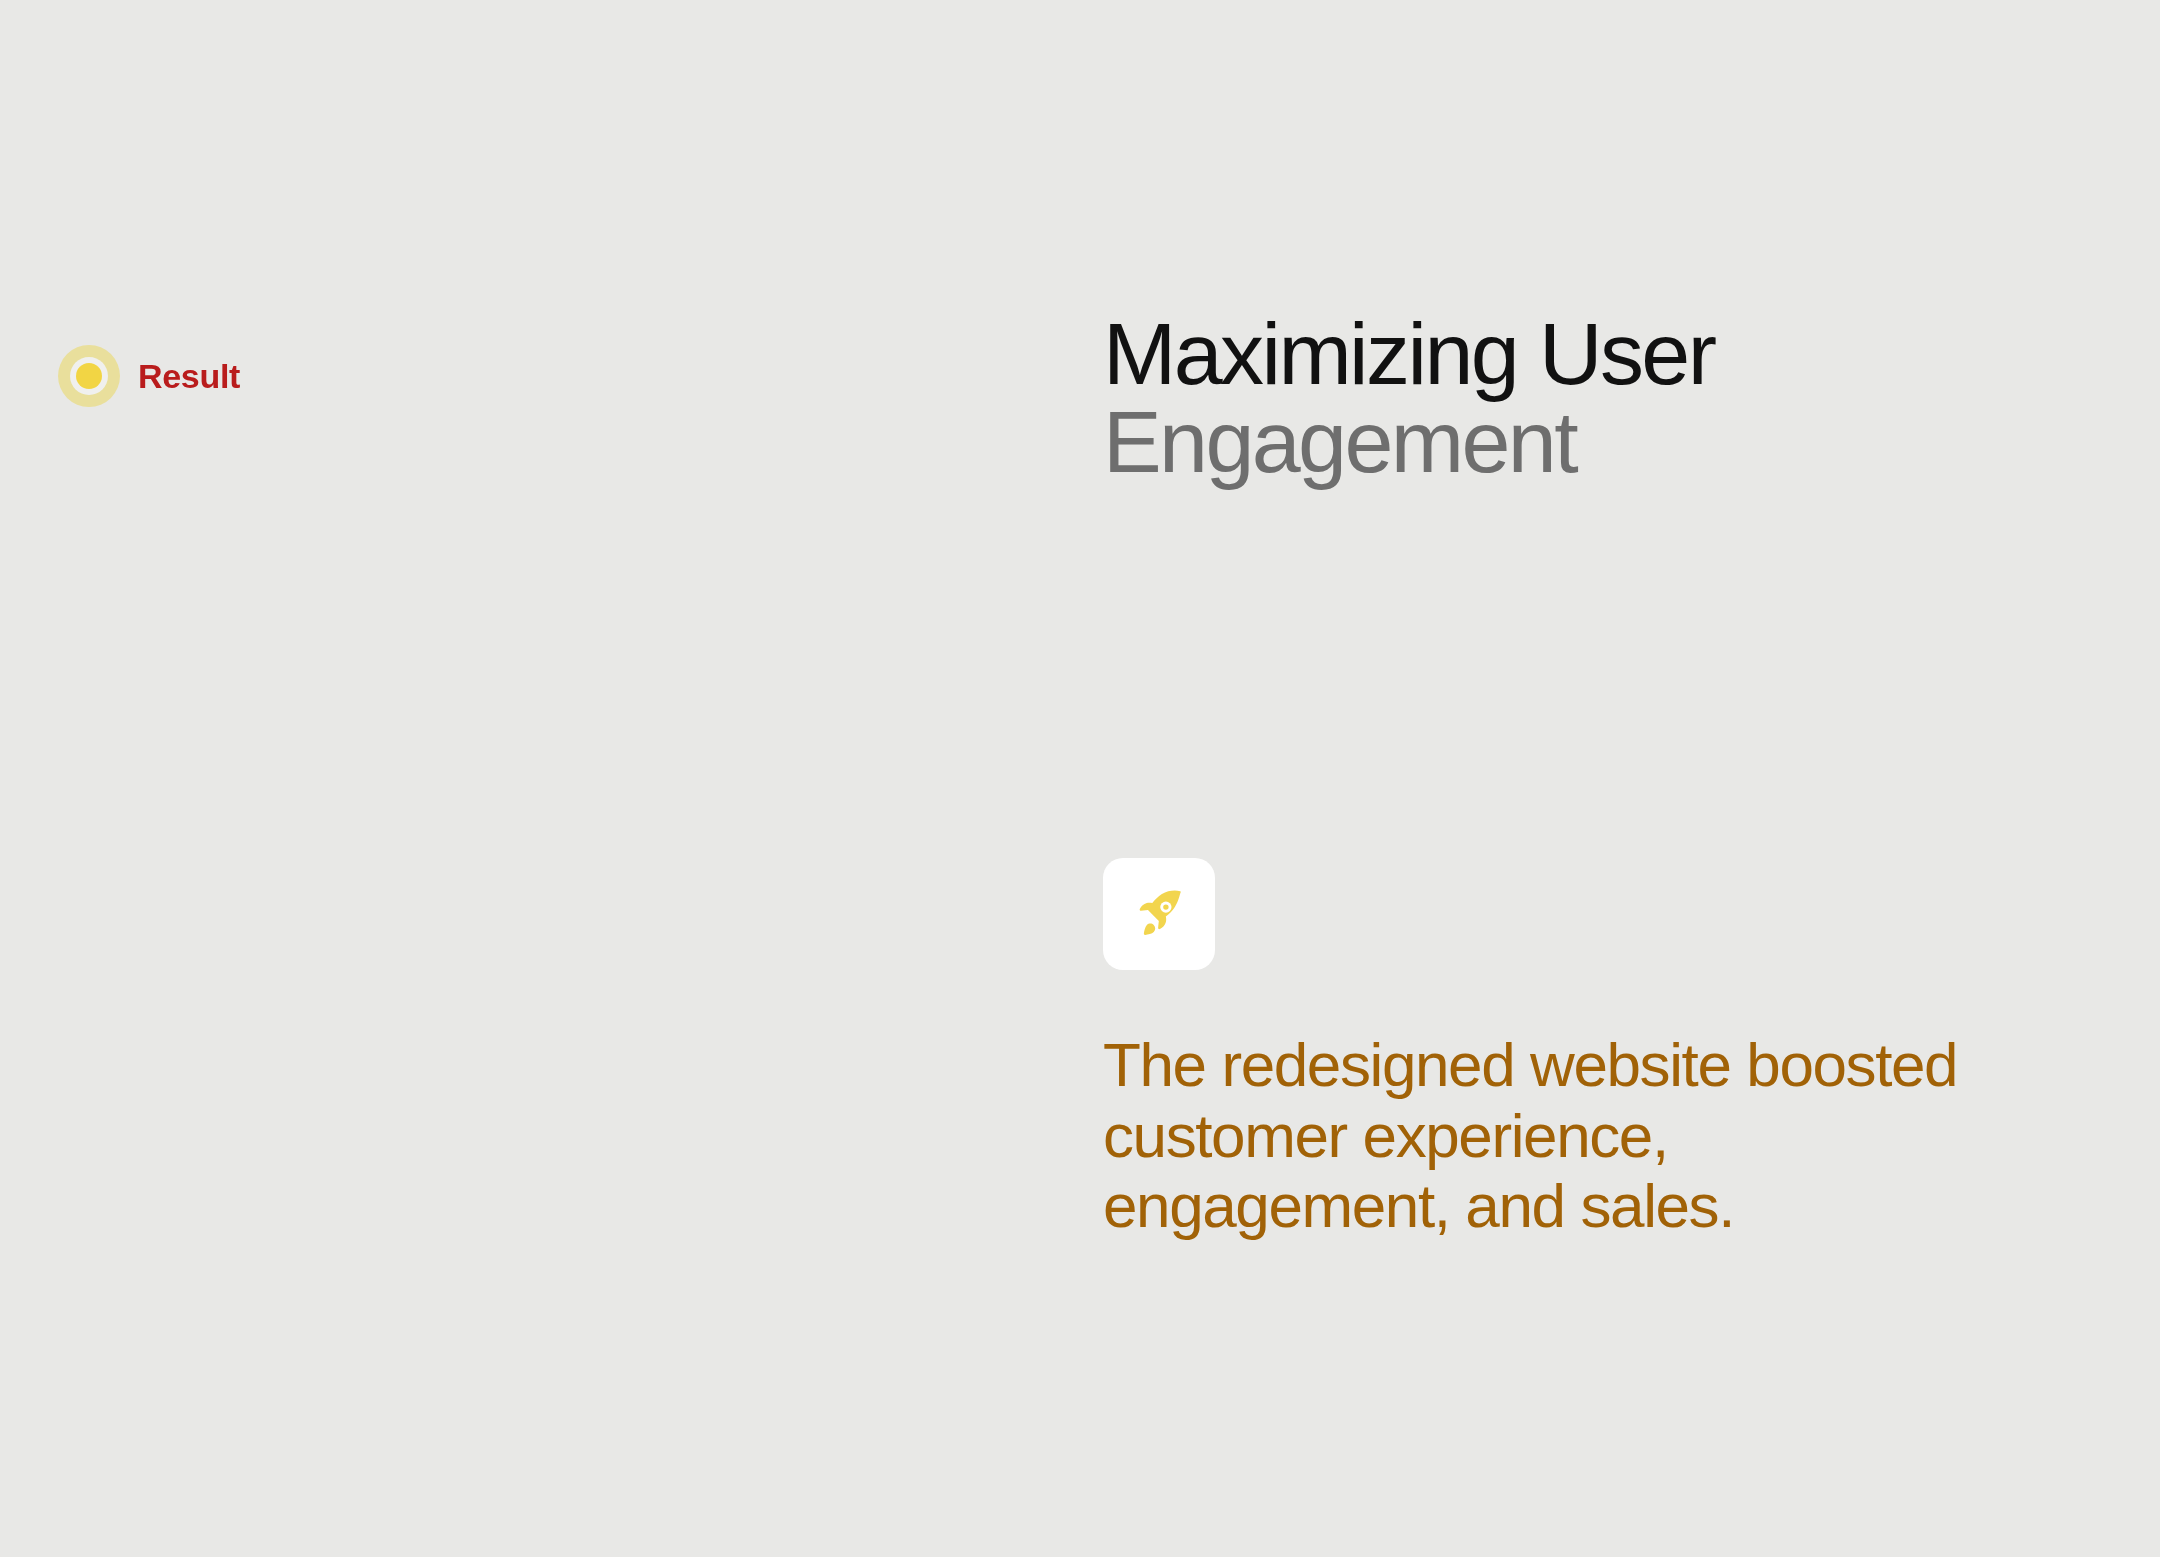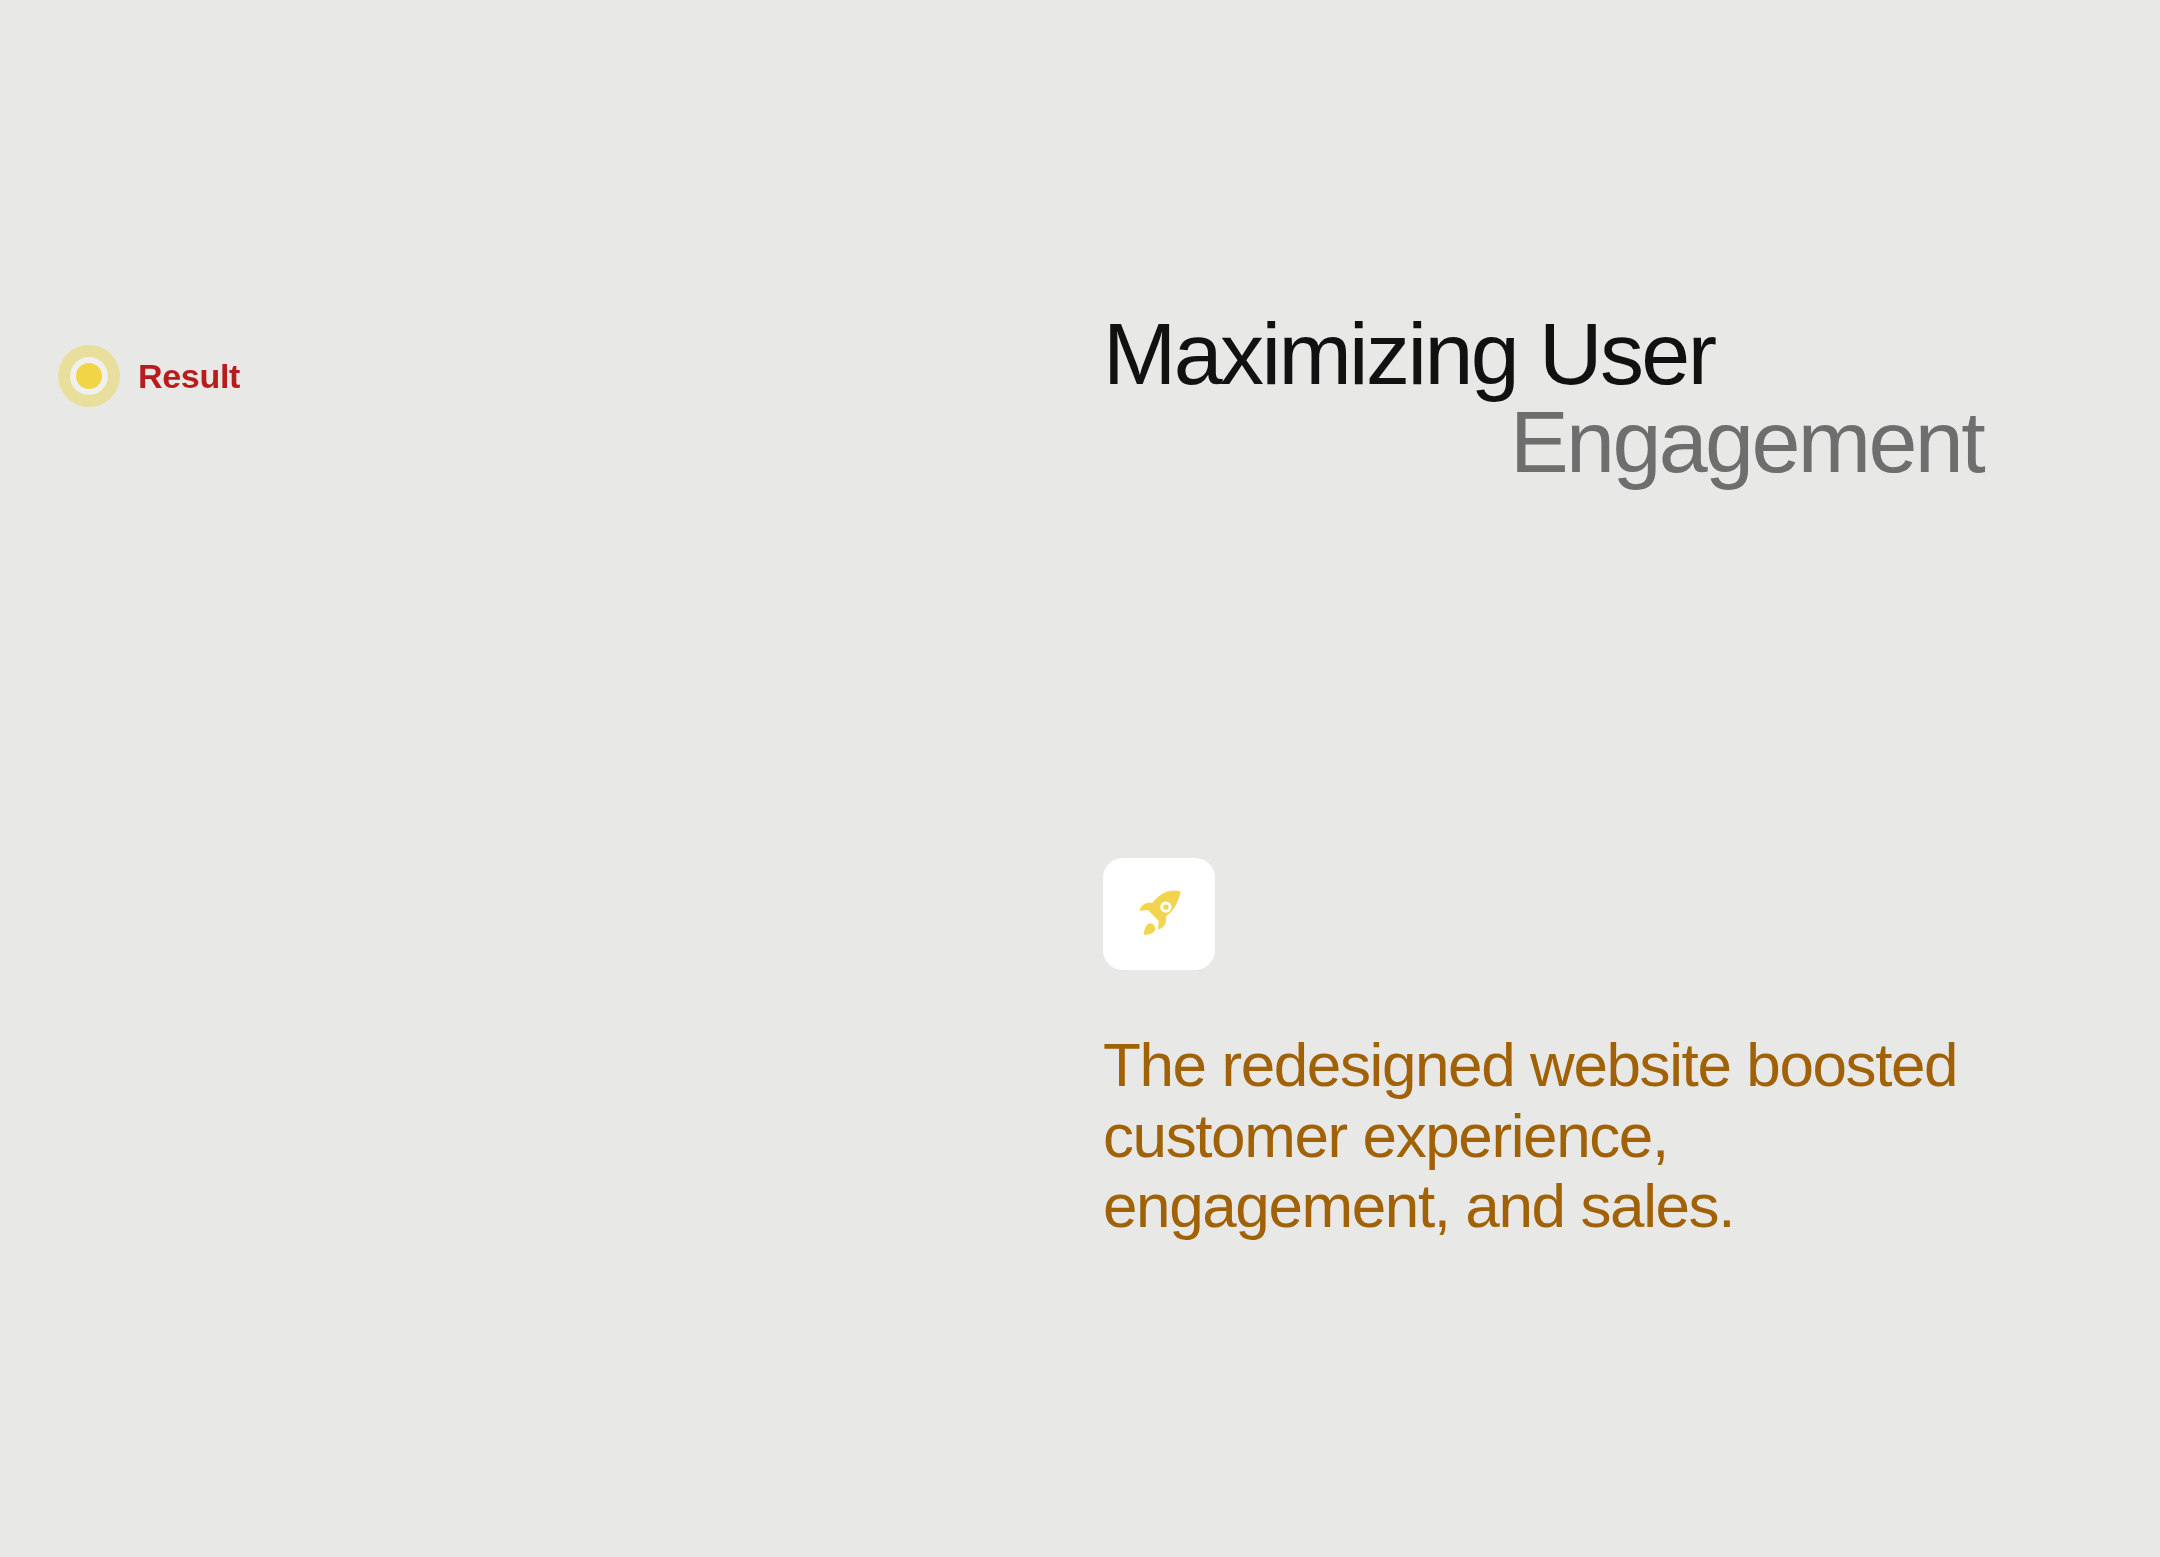--- a/index.html
+++ b/index.html
@@ -82,21 +82,20 @@
   .headline-line {
     display: block;
     white-space: nowrap;
   }
 
   .headline-primary { color: #111111; }
 
   .headline-secondary {
     color: #6e6e6e;
     font-weight: 300;
-    text-align: right;
   }
 
   .icon-card {
     position: absolute;
     top: 858px;
     left: 0;
     width: 112px;
     height: 112px;
     border-radius: 20px;
     background: #ffffff;

